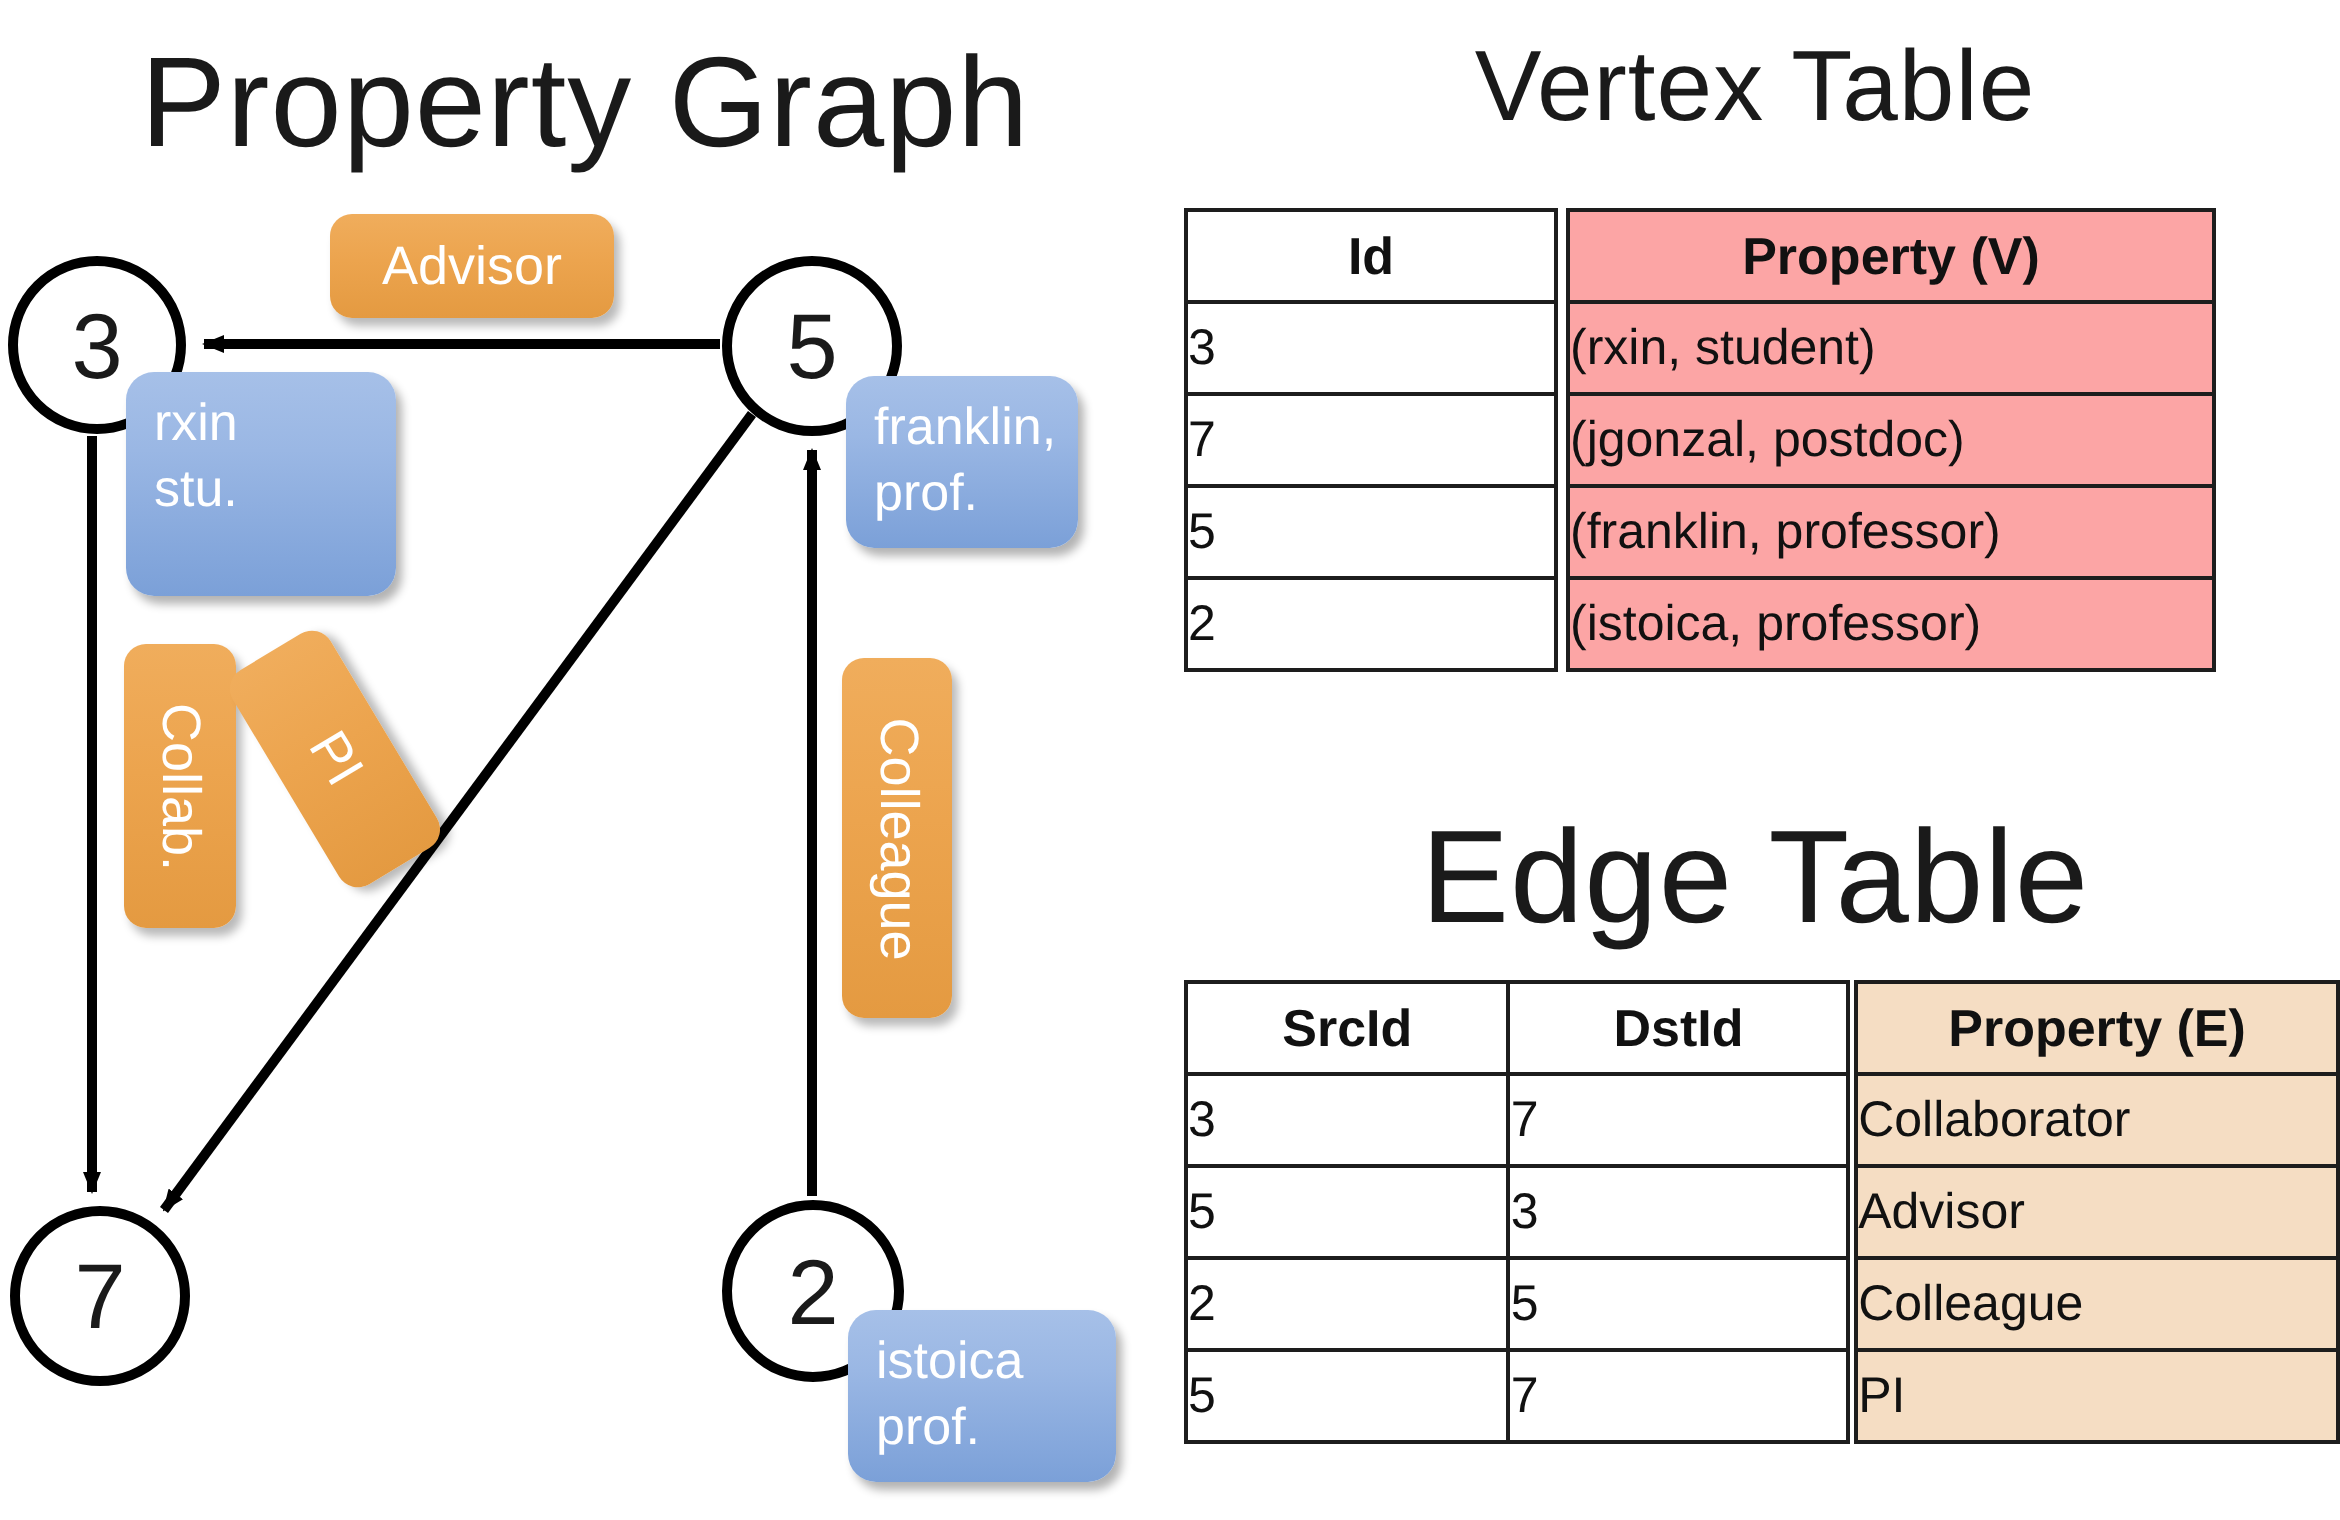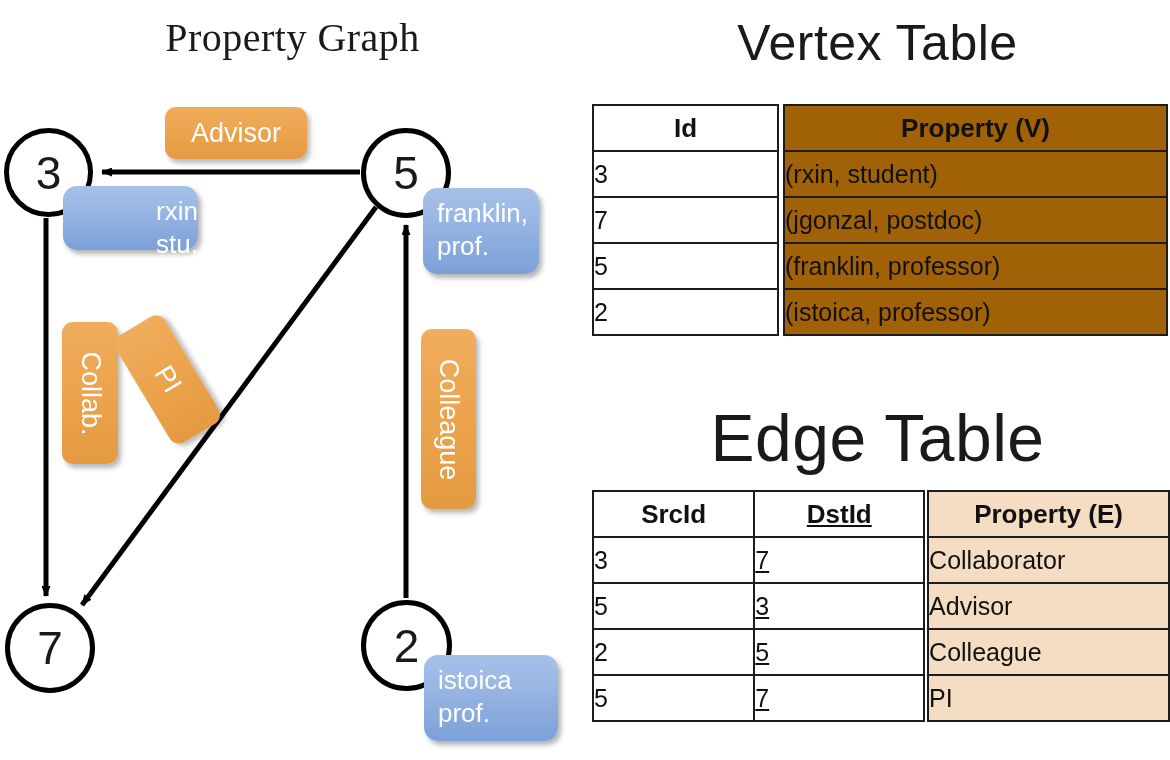--- a/index.html
+++ b/index.html
@@ -19,21 +19,21 @@
   
   .title {
     position: absolute;
     font-weight: 400;
     font-size: 50px;
     letter-spacing: 0.5px;
     color: #1a1a1a;
     white-space: nowrap;
     text-align: center;
   }
-  #title-property-graph { left: 0px;   top: 14px;  width: 585px; font-size: 40px; font-family: Liberation Serif, serif; }
+  #title-property-graph { left: 0px;   top: 14px;  width: 585px; font-size: 64px; }
   #title-vertex-table   { left: 585px; top: 14px;  width: 585px; font-size: 50px; }
   #title-edge-table     { left: 585px; top: 400px; width: 585px; font-size: 66px; }
 
   
   #graph-panel {
     position: absolute;
     left: 0; top: 0;
     width: 585px; height: 760px;
   }
   #graph-svg {
@@ -68,21 +68,21 @@
     background: linear-gradient(to bottom, #a6c0e8 0%, #9ab7e4 35%, #7ba0d8 100%);
     box-shadow: 3px 4px 5px rgba(0,0,0,0.30);
     color: #ffffff;
     font-size: 26px;
     line-height: 1.28;
     padding: 9px 0 9px 14px;
     box-sizing: border-box;
     z-index: 4;
     white-space: pre-line;
   }
-  #prop-rxin     { left: 63px;  top: 186px; width: 135px; height: 64px; text-align: right; }
+  #prop-rxin     { left: 63px;  top: 186px; width: 135px; height: 112px; }
   #prop-franklin { left: 423px; top: 188px; width: 116px; height: 86px; }
   #prop-jgonzal  { left: 63px;  top: 652px; width: 136px; height: 88px; }
   #prop-istoica  { left: 424px; top: 655px; width: 134px; height: 86px; }
 
   
   .edge-label {
     position: absolute;
     border-radius: 11px;
     background: linear-gradient(to bottom, #f0ad5c 0%, #eca44e 45%, #e49a41 100%);
     box-shadow: 3px 4px 5px rgba(0,0,0,0.28);
@@ -137,30 +137,30 @@
     font-weight: 400;
     padding: 0;
     height: 46px;
     box-sizing: border-box;
   }
   .data-table th { font-weight: 700; font-size: 26px; }
 
   
   #vertex-table { left: 592px; top: 104px; }
   #vertex-table .col-id   { width: 185px; background: #ffffff; }
-  #vertex-table .col-prop { width: 383px; background: #a16207; }
+  #vertex-table .col-prop { width: 323px; background: #fca5a5; }
   
   #vertex-table .gutter {
     width: 6px; border: none; background: #ffffff; padding: 0;
   }
 
   
   #edge-table { left: 592px; top: 490px; }
   #edge-table .col-src  { width: 166px; background: #ffffff; }
-  #edge-table .col-dst  { width: 175px; background: #ffffff; text-decoration: underline; }
+  #edge-table .col-dst  { width: 175px; background: #ffffff; }
   #edge-table .col-prop { width: 246px; background: #f5ddc3; }
   #edge-table .gutter {
     width: 4px; border: none; background: #ffffff; padding: 0;
   }
 </style>
 </head>
 <body>
 
 <div id="graph-panel">
 

